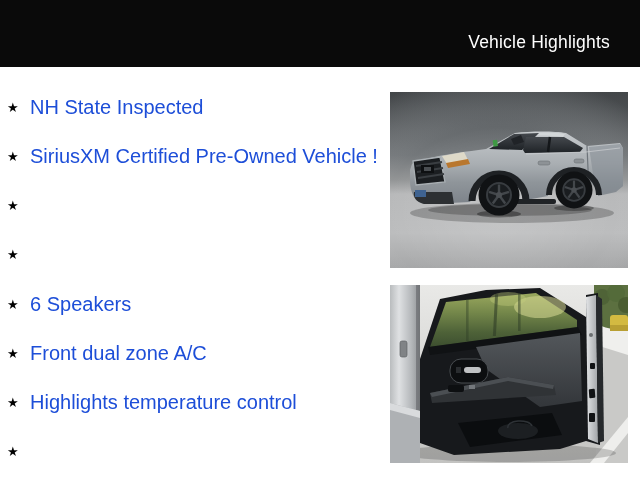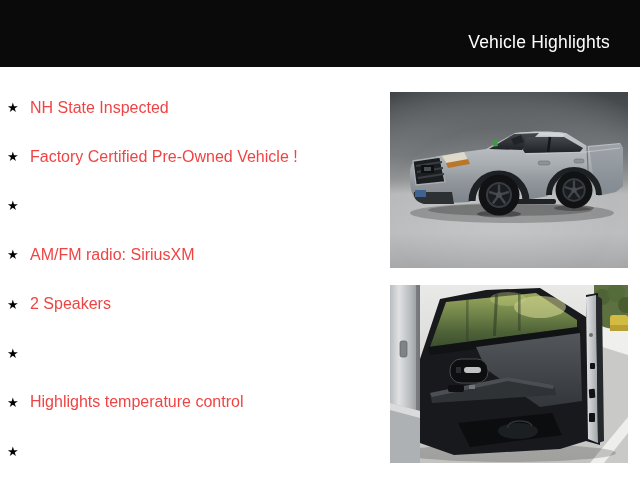--- a/index.html
+++ b/index.html
@@ -8,21 +8,21 @@
 
   
   .topbar { position:absolute; top:0; left:0; width:640px; height:67px; background:#0a0a0a; }
   .topbar .title { position:absolute; right:30px; top:32px; color:#ffffff;
                    font-size:17.5px; letter-spacing:.2px; white-space:nowrap; }
 
   
   .list { position:absolute; left:7px; top:83px; margin:0; padding:0; list-style:none; }
   .item { display:flex; align-items:center; height:49.15px; }
   .star { flex:0 0 23px; width:23px; font-size:13px; color:#000; line-height:1; }
-  .txt  { font-size:16px; color:#ef4444; white-space:nowrap; }
+  .txt  { font-size:20px; color:#1d4ed8; white-space:nowrap; }
 
   
   .photo { position:absolute; left:390px; width:238px; overflow:hidden; }
   .photo.exterior { top:92px;  height:176px; }
   .photo.interior { top:285px; height:178px; }
   .photo svg { display:block; }
 </style>
 </head>
 <body>
 
@@ -32,35 +32,35 @@
     <span class="title">Vehicle Highlights</span>
   </header>
 
   <ul class="list">
     <li class="item">
       <span class="star">★</span>
       <span class="txt">NH State Inspected</span>
     </li>
     <li class="item">
       <span class="star">★</span>
-      <span class="txt">Factory Certified Pre-Owned Vehicle !</span>
-    </li>
-    <li class="item">
-      <span class="star">★</span>
-    </li>
-    <li class="item">
-      <span class="star">★</span>
-      <span class="txt">AM/FM radio: SiriusXM</span>
-    </li>
-    <li class="item">
-      <span class="star">★</span>
-      <span class="txt">2 Speakers</span>
-    </li>
-    <li class="item">
-      <span class="star">★</span>
+      <span class="txt">SiriusXM Certified Pre-Owned Vehicle !</span>
+    </li>
+    <li class="item">
+      <span class="star">★</span>
+    </li>
+    <li class="item">
+      <span class="star">★</span>
+    </li>
+    <li class="item">
+      <span class="star">★</span>
+      <span class="txt">6 Speakers</span>
+    </li>
+    <li class="item">
+      <span class="star">★</span>
+      <span class="txt">Front dual zone A/C</span>
     </li>
     <li class="item">
       <span class="star">★</span>
       <span class="txt">Highlights temperature control</span>
     </li>
     <li class="item">
       <span class="star">★</span>
     </li>
   </ul>
 

